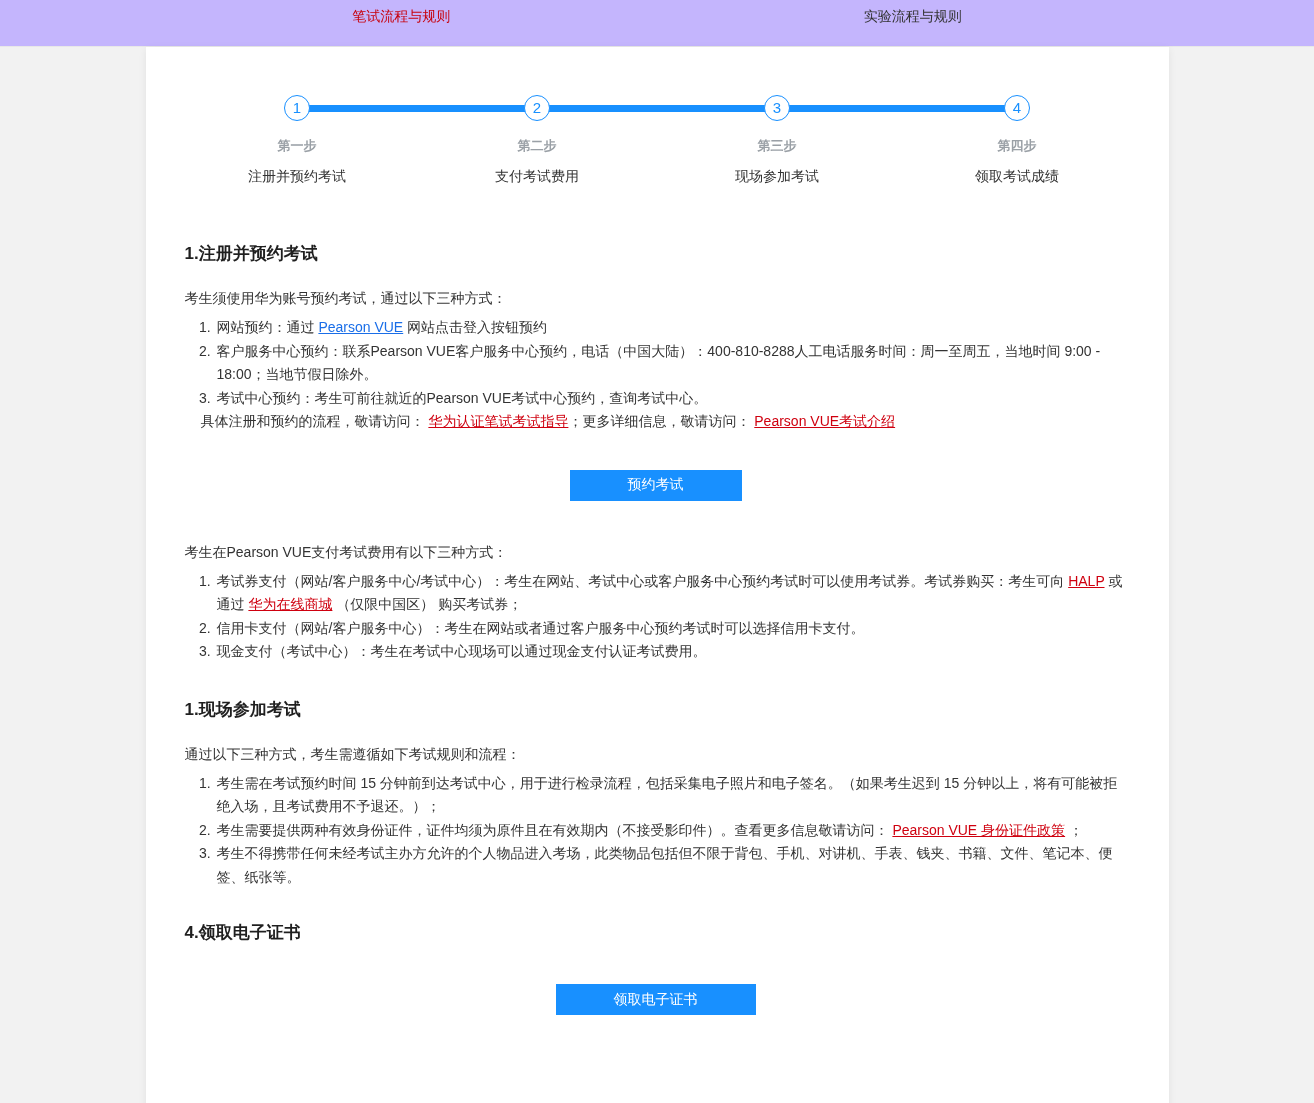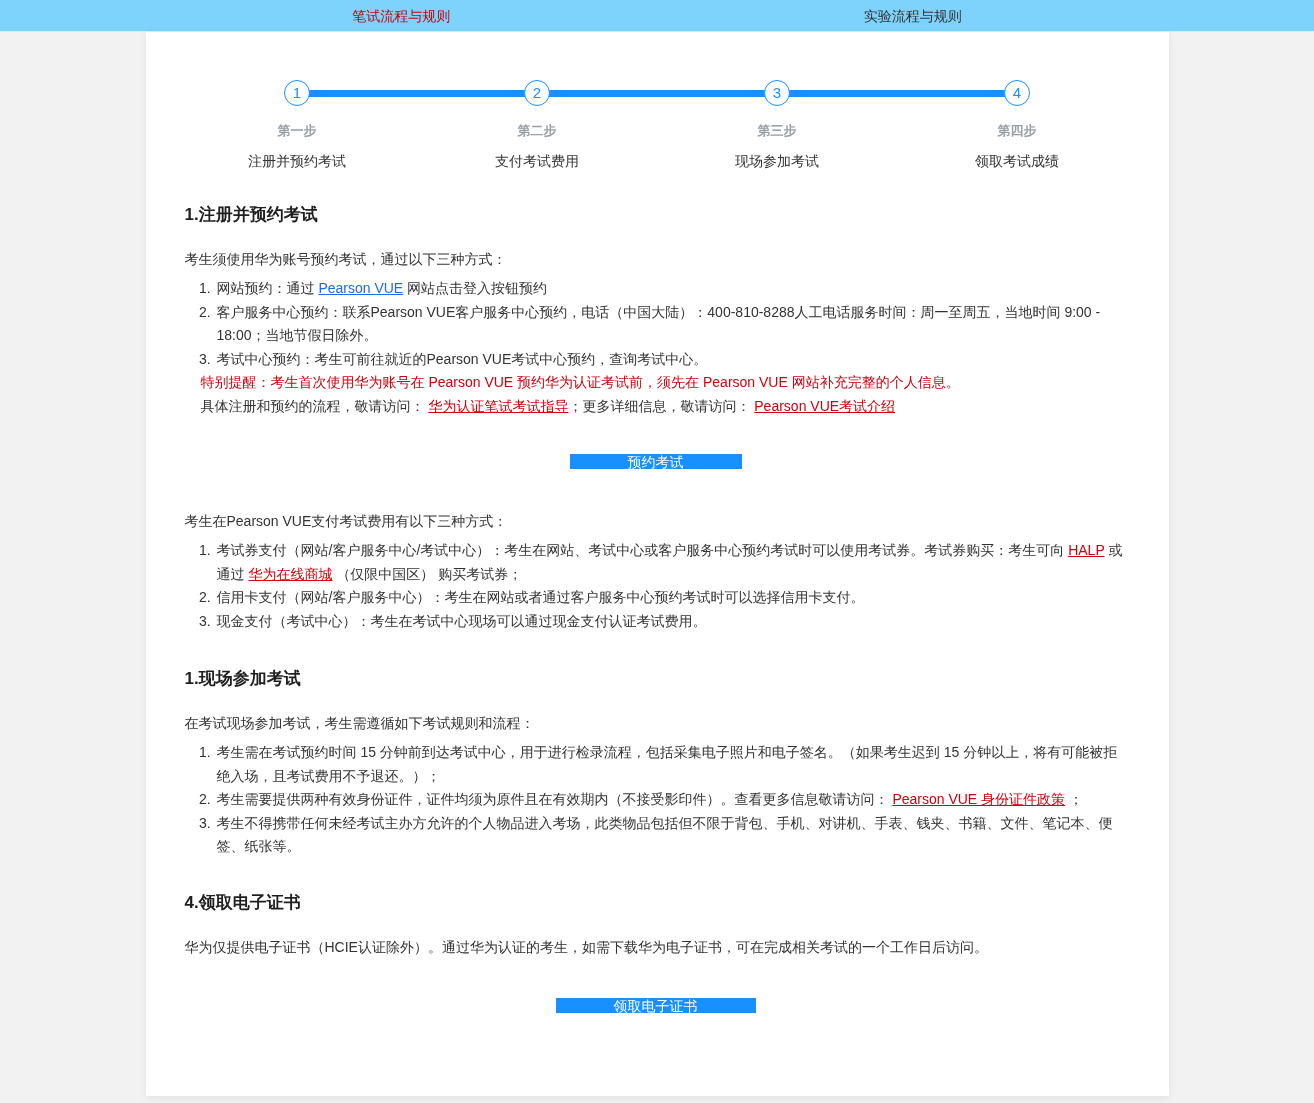--- a/index.html
+++ b/index.html
@@ -14,21 +14,21 @@
   *{box-sizing:border-box;}
   html,body{margin:0;padding:0;}
   body{
     width:1314px;height:1103px;
     background:#f2f2f2;
     font-family:"Liberation Sans","DejaVu Sans",sans-serif;
     color:var(--text);
     font-size:14px;
   }
   
-  .topbar{background:#7dd3fc;height:32px;border-bottom:1px solid #e8e8e8;}
+  .topbar{background:#c4b5fd;height:47px;border-bottom:1px solid #e8e8e8;}
   .topbar-inner{width:1023px;margin:0 auto;display:flex;height:100%;}
   .tab{flex:1;text-align:center;line-height:32px;font-size:14px;color:#333;cursor:pointer;}
   .tab.active{color:var(--red);}
   
   .card{
     width:1023px;margin:0 auto;background:#ffffff;
     box-shadow:0 2px 8px rgba(0,0,0,0.07);
     min-height:1064px;
     padding-bottom:55px;
   }
@@ -40,33 +40,33 @@
   .step{display:flex;flex-direction:column;align-items:center;position:relative;}
   .circle{width:26px;height:26px;border:1px solid var(--accent);border-radius:50%;
     background:#fff;color:var(--accent);font-size:15px;line-height:24px;text-align:center;
     position:relative;z-index:1;}
   .step-sub{margin-top:16px;font-size:13px;color:var(--gray);font-weight:bold;}
   .step-title{margin-top:13px;font-size:14px;color:#333;}
   
   .content{padding:0 42px 0 39px;}
   .section-heading{font-size:17px;font-weight:bold;color:var(--heading);margin:0;}
   .sec{margin-top:40px;}
-  .sec.first{margin-top:32px;}
+  .sec.first{margin-top:56px;}
   .sec-3{margin-top:34px;}
   .sec-4{margin-top:32px;}
   .intro{margin:22px 0 0;line-height:22px;}
   ol.steps-list{margin:7px 0 0;padding-left:30px;}
   ol.steps-list li{line-height:23.5px;padding-left:2px;}
   .note{margin-left:16px;line-height:23.5px;}
   .red-text{color:var(--content-red);}
   a.bluelink{color:var(--link-blue);cursor:pointer;}
   a.redlink{color:var(--content-red);text-decoration:underline;cursor:pointer;}
   .btn-row{text-align:center;margin-top:36px;}
   .btn-row.last{margin-top:40px;}
-  .btn{background:var(--accent);color:#ffffff;border:none;height:15px;
+  .btn{background:var(--accent);color:#ffffff;border:none;height:31px;
     padding:0 58px;font-size:14px;cursor:pointer;
     font-family:"Liberation Sans","DejaVu Sans",sans-serif;}
 </style>
 </head>
 <body>
 
 <div class="topbar">
   <div class="topbar-inner">
     <div class="tab active">笔试流程与规则</div>
     <div class="tab">实验流程与规则</div>
@@ -102,48 +102,46 @@
   <div class="content">
 
     <section class="sec first">
       <h3 class="section-heading">1.注册并预约考试</h3>
       <p class="intro">考生须使用华为账号预约考试，通过以下三种方式：</p>
       <ol class="steps-list">
           <li>网站预约：通过 <a href="javascript:void(0)" class="bluelink">Pearson VUE</a> 网站点击登入按钮预约</li>
           <li>客户服务中心预约：联系Pearson VUE客户服务中心预约，电话（中国大陆）：400-810-8288人工电话服务时间：周一至周五，当地时间 9:00 - 18:00；当地节假日除外。</li>
           <li>考试中心预约：考生可前往就近的Pearson VUE考试中心预约，查询考试中心。</li>
         </ol>
-      <div class="note"><span class="red-text">特别提醒：考生首次使用华为账号在 Pearson VUE 预约华为认证考试前，须先在 Pearson VUE 网站补充完整的个人信息。</span></div>
       <div class="note">具体注册和预约的流程，敬请访问： <a href="javascript:void(0)" class="redlink">华为认证笔试考试指导</a>；更多详细信息，敬请访问： <a href="javascript:void(0)" class="redlink">Pearson VUE考试介绍</a></div>
       <div class="btn-row">
         <button class="btn">预约考试</button>
       </div>
     </section>
 
     <section class="sec">
       <p class="intro">考生在Pearson VUE支付考试费用有以下三种方式：</p>
       <ol class="steps-list">
           <li>考试券支付（网站/客户服务中心/考试中心）：考生在网站、考试中心或客户服务中心预约考试时可以使用考试券。考试券购买：考生可向 <a href="javascript:void(0)" class="redlink">HALP</a> 或通过 <a href="javascript:void(0)" class="redlink">华为在线商城</a> （仅限中国区） 购买考试券；</li>
           <li>信用卡支付（网站/客户服务中心）：考生在网站或者通过客户服务中心预约考试时可以选择信用卡支付。</li>
           <li>现金支付（考试中心）：考生在考试中心现场可以通过现金支付认证考试费用。</li>
         </ol>
     </section>
 
     <section class="sec sec-3">
       <h3 class="section-heading">1.现场参加考试</h3>
-      <p class="intro">在考试现场参加考试，考生需遵循如下考试规则和流程：</p>
+      <p class="intro">通过以下三种方式，考生需遵循如下考试规则和流程：</p>
       <ol class="steps-list">
           <li>考生需在考试预约时间 15 分钟前到达考试中心，用于进行检录流程，包括采集电子照片和电子签名。（如果考生迟到 15 分钟以上，将有可能被拒绝入场，且考试费用不予退还。）；</li>
           <li>考生需要提供两种有效身份证件，证件均须为原件且在有效期内（不接受影印件）。查看更多信息敬请访问： <a href="javascript:void(0)" class="redlink">Pearson VUE 身份证件政策</a> ；</li>
           <li>考生不得携带任何未经考试主办方允许的个人物品进入考场，此类物品包括但不限于背包、手机、对讲机、手表、钱夹、书籍、文件、笔记本、便签、纸张等。</li>
         </ol>
     </section>
 
     <section class="sec sec-4">
       <h3 class="section-heading">4.领取电子证书</h3>
-      <p class="intro">华为仅提供电子证书（HCIE认证除外）。通过华为认证的考生，如需下载华为电子证书，可在完成相关考试的一个工作日后访问。</p>
       <div class="btn-row last">
         <button class="btn">领取电子证书</button>
       </div>
     </section>
 
   </div>
 </div>
 
 </body></html>

